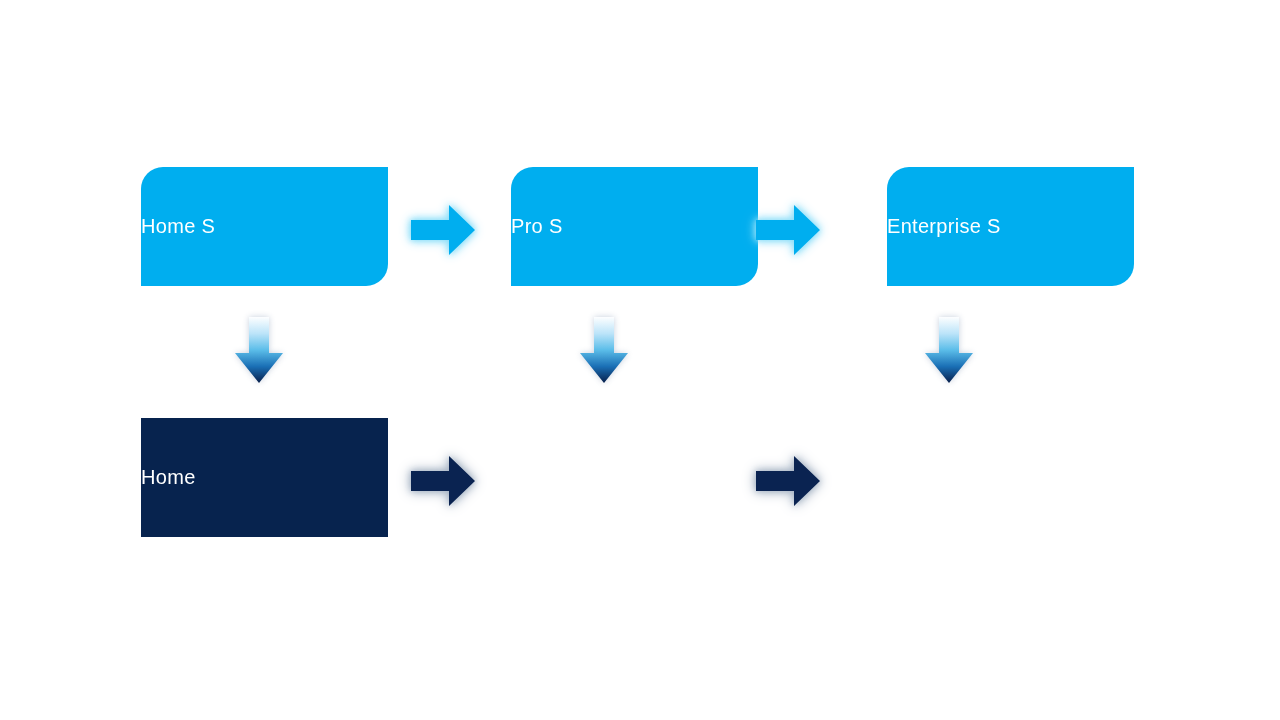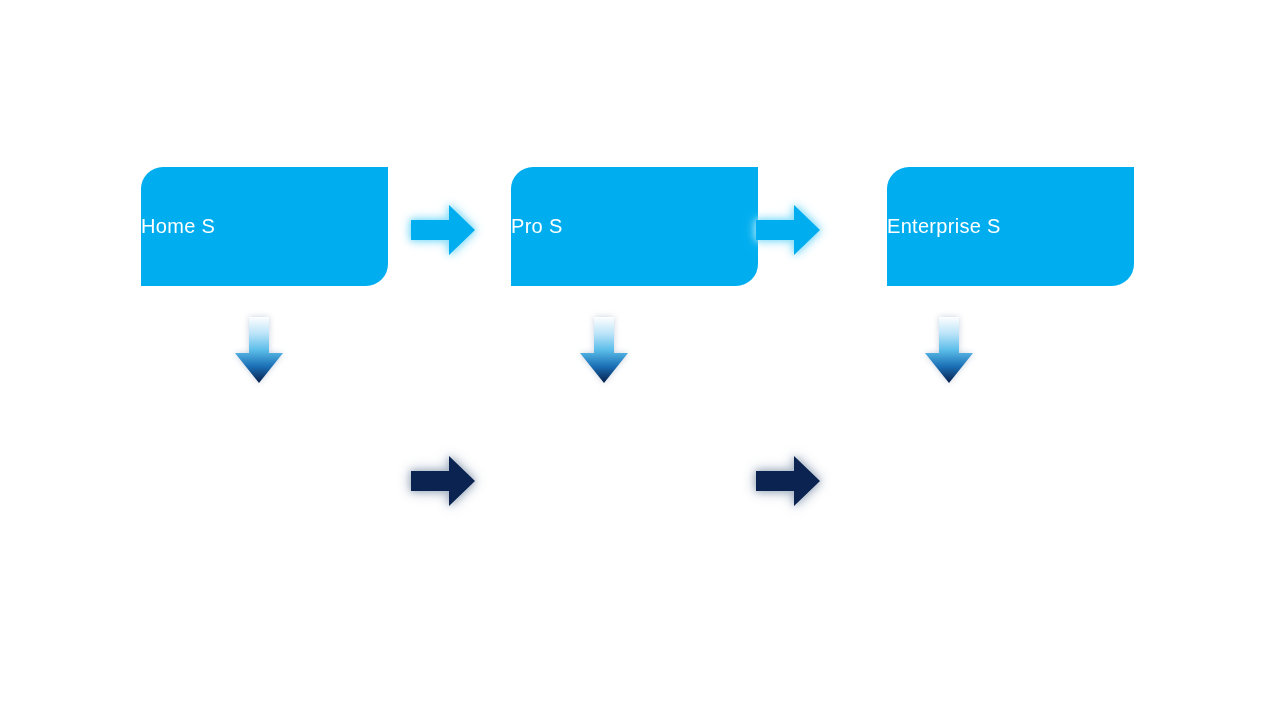--- a/index.html
+++ b/index.html
@@ -121,20 +121,23 @@
     <svg viewBox="0 0 48 66">
         <polygon points="14,0 34,0 34,36 48,36 24,66 0,36 14,36" fill="url(#downGrad)"></polygon>
       </svg>
   </div>
   <div class="d-arrow d-col2">
     <svg viewBox="0 0 48 66">
         <polygon points="14,0 34,0 34,36 48,36 24,66 0,36 14,36" fill="url(#downGrad)"></polygon>
       </svg>
   </div>
 
+  <div class="box bottom col0">
+    <span>Home</span>
+  </div>
 
   <div class="h-arrow row-bottom gap0">
     <svg viewBox="0 0 64 50">
         <polygon points="0,15 38,15 38,0 64,25 38,50 38,35 0,35" style="fill:var(--bottom-arrow,#0A2351)"></polygon>
       </svg>
   </div>
   <div class="h-arrow row-bottom gap1">
     <svg viewBox="0 0 64 50">
         <polygon points="0,15 38,15 38,0 64,25 38,50 38,35 0,35" style="fill:var(--bottom-arrow,#0A2351)"></polygon>
       </svg>

